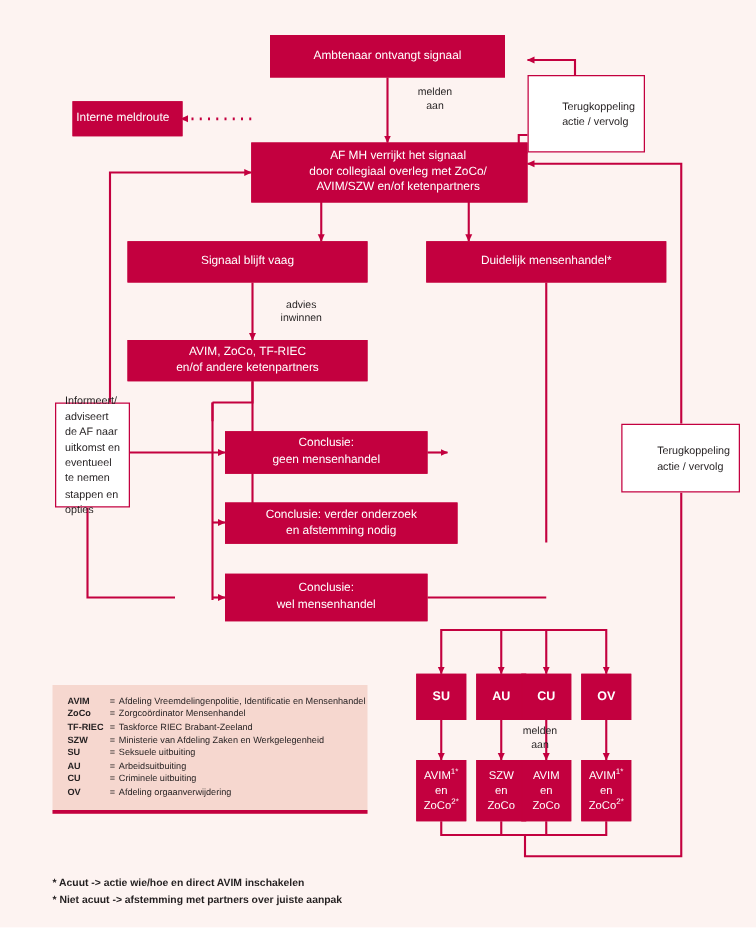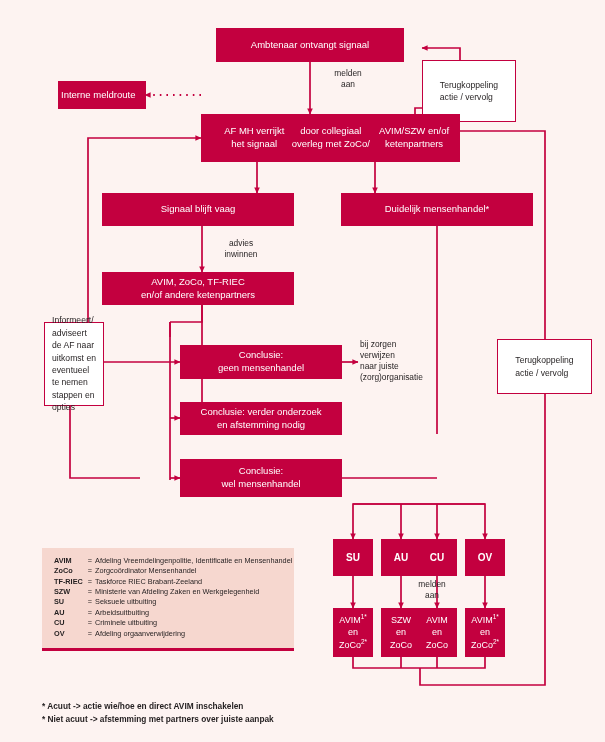--- a/index.html
+++ b/index.html
@@ -32,21 +32,21 @@
     background: #c3003f;
     font-size: 9.5px;
     line-height: 1.32;
     padding: 3px 5px;
   }
   .node.solid-red { background: #c3003f; border: 1px solid #c3003f; }
   .node.outline {
     background: #ffffff;
     border: 1.4px solid #c3003f;
     color: #231f20;
-    justify-content: center;
+    justify-content: flex-end;
     text-align: left;
     font-size: 8.6px;
     line-height: 1.45;
     padding: 4px 7px;
   }
   .node.outline.mid { align-items: center; }
   .label {
     position: absolute;
     color: #231f20;
     font-size: 8.4px;
@@ -178,21 +178,21 @@
     <div>
       <div>Terugkoppeling</div>
       <div>actie / vervolg</div>
     </div>
   </div>
 
   <div class="node solid-red" style="left:58px; top:81px; width:88px; height:28px; justify-content:flex-start; padding-left:2px;">
     <span>Interne meldroute</span>
   </div>
 
-  <div class="node solid-red" style="left:201px; top:114px; width:259px; height:48px; flex-direction:row;padding-left:19px;">
+  <div class="node solid-red" style="left:201px; top:114px; width:221px; height:48px; flex-direction:column;padding-left:19px;">
     <span>AF MH verrijkt het signaal</span>
     <span>door collegiaal overleg met ZoCo/</span>
     <span>AVIM/SZW en/of ketenpartners</span>
   </div>
 
   <div class="node solid-red" style="left:341px; top:193px; width:192px; height:33px;">
     <span>Duidelijk mensenhandel*</span>
   </div>
 
   <div class="node solid-red" style="left:102px; top:193px; width:192px; height:33px;">
@@ -211,28 +211,22 @@
 
   <div class="node outline" style="left:44px; top:322px; width:60px; height:84px;">
     <span>Informeert/ adviseert de AF naar uitkomst en eventueel te nemen stappen en opties</span>
   </div>
 
   <div class="node solid-red" style="left:180px; top:345px; width:162px; height:34px; flex-direction:column;">
     <span>Conclusie:</span>
     <span>geen mensenhandel</span>
   </div>
 
-  <div class="label left" style="left:360px; top:339px; width:90px;">
-    <div>bij zorgen</div>
-    <div>verwijzen</div>
-    <div>naar juiste</div>
-    <div>(zorg)organisatie</div>
-  </div>
-
-  <div class="node solid-red" style="left:180px; top:402px; width:162px; height:33px; flex-direction:column;">
+
+  <div class="node solid-red" style="left:180px; top:402px; width:186px; height:33px; flex-direction:column;">
     <span>Conclusie: verder onderzoek</span>
     <span>en afstemming nodig</span>
   </div>
 
   <div class="node solid-red" style="left:180px; top:459px; width:162px; height:38px; flex-direction:column;">
     <span>Conclusie:</span>
     <span>wel mensenhandel</span>
   </div>
 
   <div class="node outline mid" style="left:497px; top:339px; width:95px; height:55px;">

